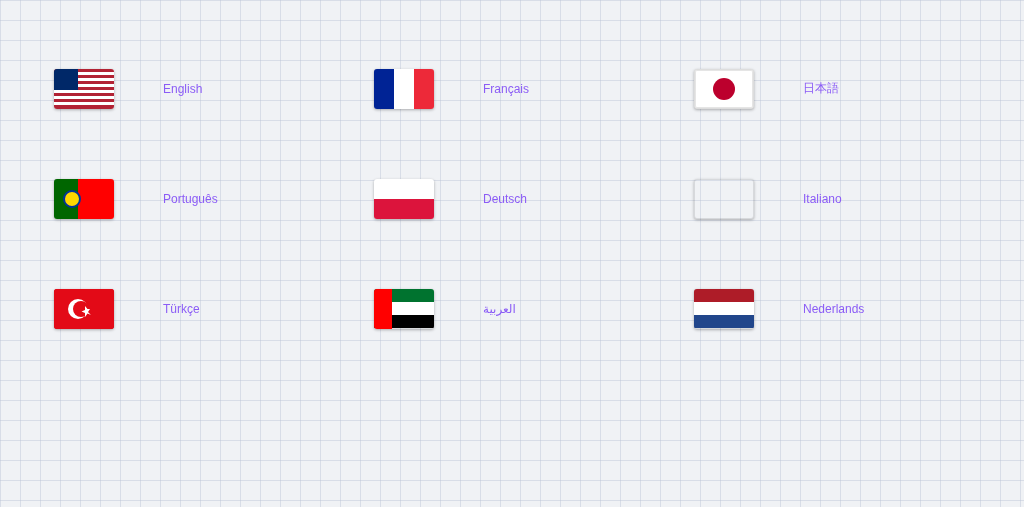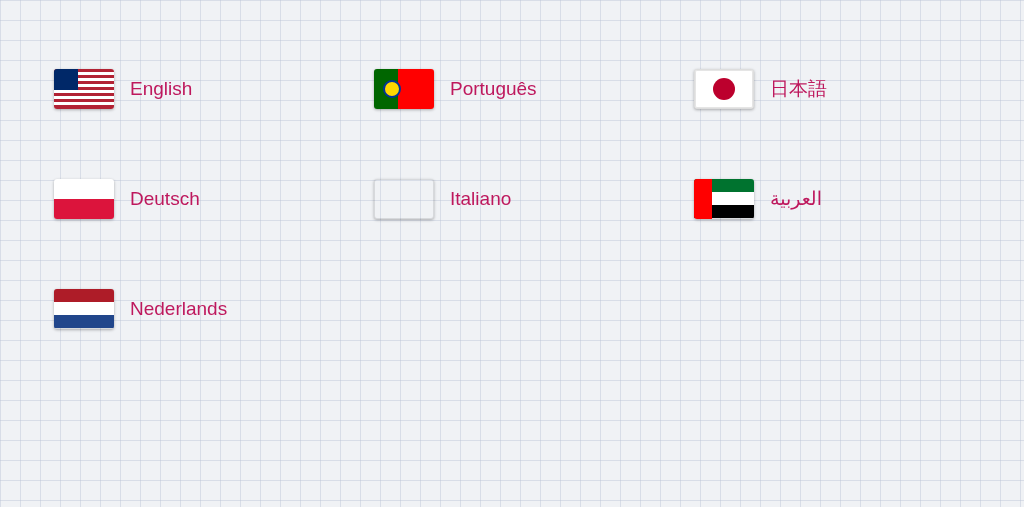--- a/index.html
+++ b/index.html
@@ -40,23 +40,24 @@
       width: 60px;
       height: 40px;
       border-radius: 3px;
       overflow: hidden;
       flex-shrink: 0;
       box-shadow: 0 1px 3px rgba(0,0,0,0.3), inset 0 0 0 1px rgba(0,0,0,0.1);
       position: relative;
     }
 
     .lang-label {
-      font-size: 19px;
-      color: #be185d;
+      font-size: 12px;
+      color: #8b5cf6;
       font-weight: 400;
+      margin-left: 33px;
     }
 
     
     .flag-us {
       background: #fff;
     }
     .flag-us .stripe {
       position: absolute;
       width: 100%;
       height: 3.08px;
@@ -172,56 +173,77 @@
       <div class="stripe" style="top:30.8px; background:#B22234;"></div>
       <div class="stripe" style="top:33.88px;background:#fff;"></div>
       <div class="stripe" style="top:36.96px;background:#B22234;"></div>
       <div class="canton"></div>
     </div>
     <span class="lang-label">English</span>
   </div>
 
 
 
-
+  <div class="lang-item">
+    <div class="flag flag-fr">
+      <div class="band" style="background:#002395;"></div>
+      <div class="band" style="background:#fff;"></div>
+      <div class="band" style="background:#ED2939;"></div>
+    </div>
+    <span class="lang-label">Français</span>
+  </div>
+
+
+  <div class="lang-item">
+    <div class="flag flag-jp">
+      <div class="circle"></div>
+    </div>
+    <span class="lang-label">日本語</span>
+  </div>
 
   <div class="lang-item">
     <div class="flag flag-pt" style="display:flex;flex-direction:row;position:relative;">
       <div style="width:40%;background:#006600;height:100%;"></div>
       <div style="width:60%;background:#FF0000;height:100%;"></div>
 
       <div style="position:absolute;left:30%;top:50%;transform:translate(-50%,-50%);width:18px;height:18px;background:#FFD700;border-radius:50%;border:2px solid #003399;"></div>
     </div>
     <span class="lang-label">Português</span>
-  </div>
-
-  <div class="lang-item">
-    <div class="flag flag-jp">
-      <div class="circle"></div>
-    </div>
-    <span class="lang-label">日本語</span>
   </div>
 
   <div class="lang-item">
     <div class="flag flag-pl">
       <div class="band" style="background:#fff; height:50%;"></div>
       <div class="band" style="background:#DC143C; height:50%;"></div>
     </div>
     <span class="lang-label">Deutsch</span>
   </div>
 
   <div class="lang-item">
     <div class="flag flag-it">
       <div class="band" style="background:#009246; height:100%;"></div>
       <div class="band" style="background:#fff; height:100%;"></div>
       <div class="band" style="background:#CE2B37; height:100%;"></div>
     </div>
     <span class="lang-label">Italiano</span>
   </div>
 
+  <div class="lang-item">
+    <div class="flag flag-tr">
+      <svg viewBox="0 0 60 40" xmlns="http://www.w3.org/2000/svg" style="width:100%;height:100%;">
+        <rect width="60" height="40" fill="#E30A17"></rect>
+
+        <circle cx="24" cy="20" r="10" fill="#fff"></circle>
+        <circle cx="27" cy="20" r="8" fill="#E30A17"></circle>
+
+        <polygon points="36,20 34,23 37,26 33.5,24.5 31,28 31,24 27.5,22.5 31,21 31,17 33.5,20" fill="#fff"></polygon>
+      </svg>
+    </div>
+    <span class="lang-label">Türkçe</span>
+  </div>
 
   <div class="lang-item">
     <div class="flag flag-ae" style="position:relative;display:flex;flex-direction:column;">
       <div style="background:#00732F;flex:1;width:100%;"></div>
       <div style="background:#fff;flex:1;width:100%;"></div>
       <div style="background:#000;flex:1;width:100%;"></div>
 
       <div style="position:absolute;left:0;top:0;width:18px;height:100%;background:#FF0000;"></div>
     </div>
     <span class="lang-label">العربية</span>

